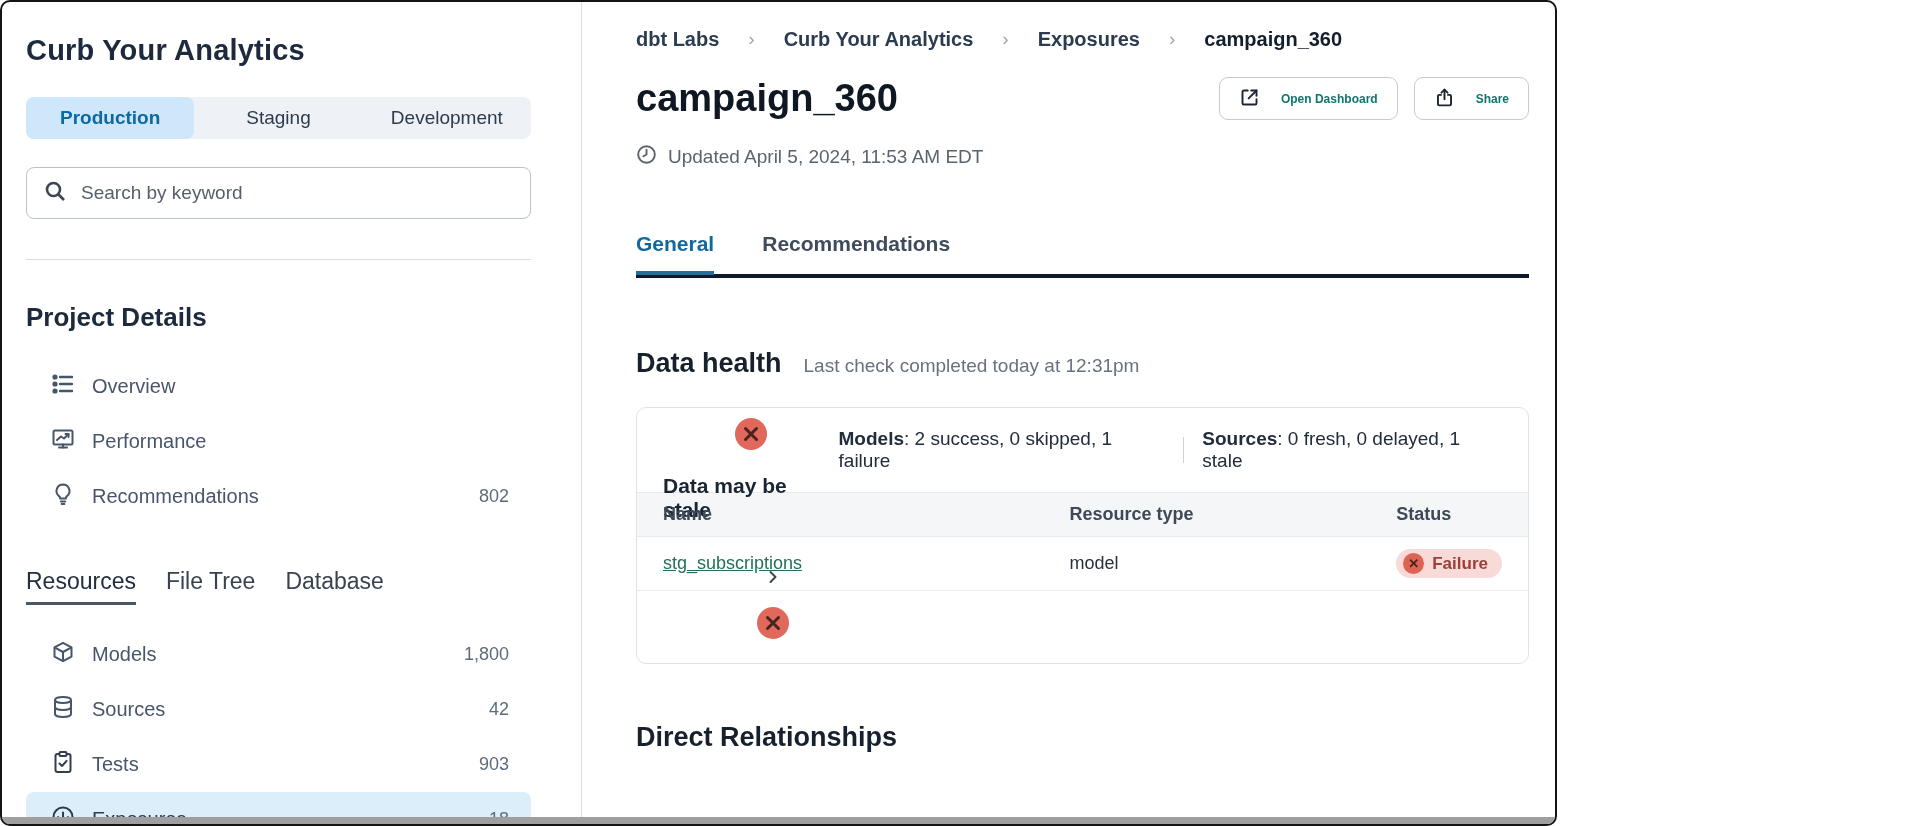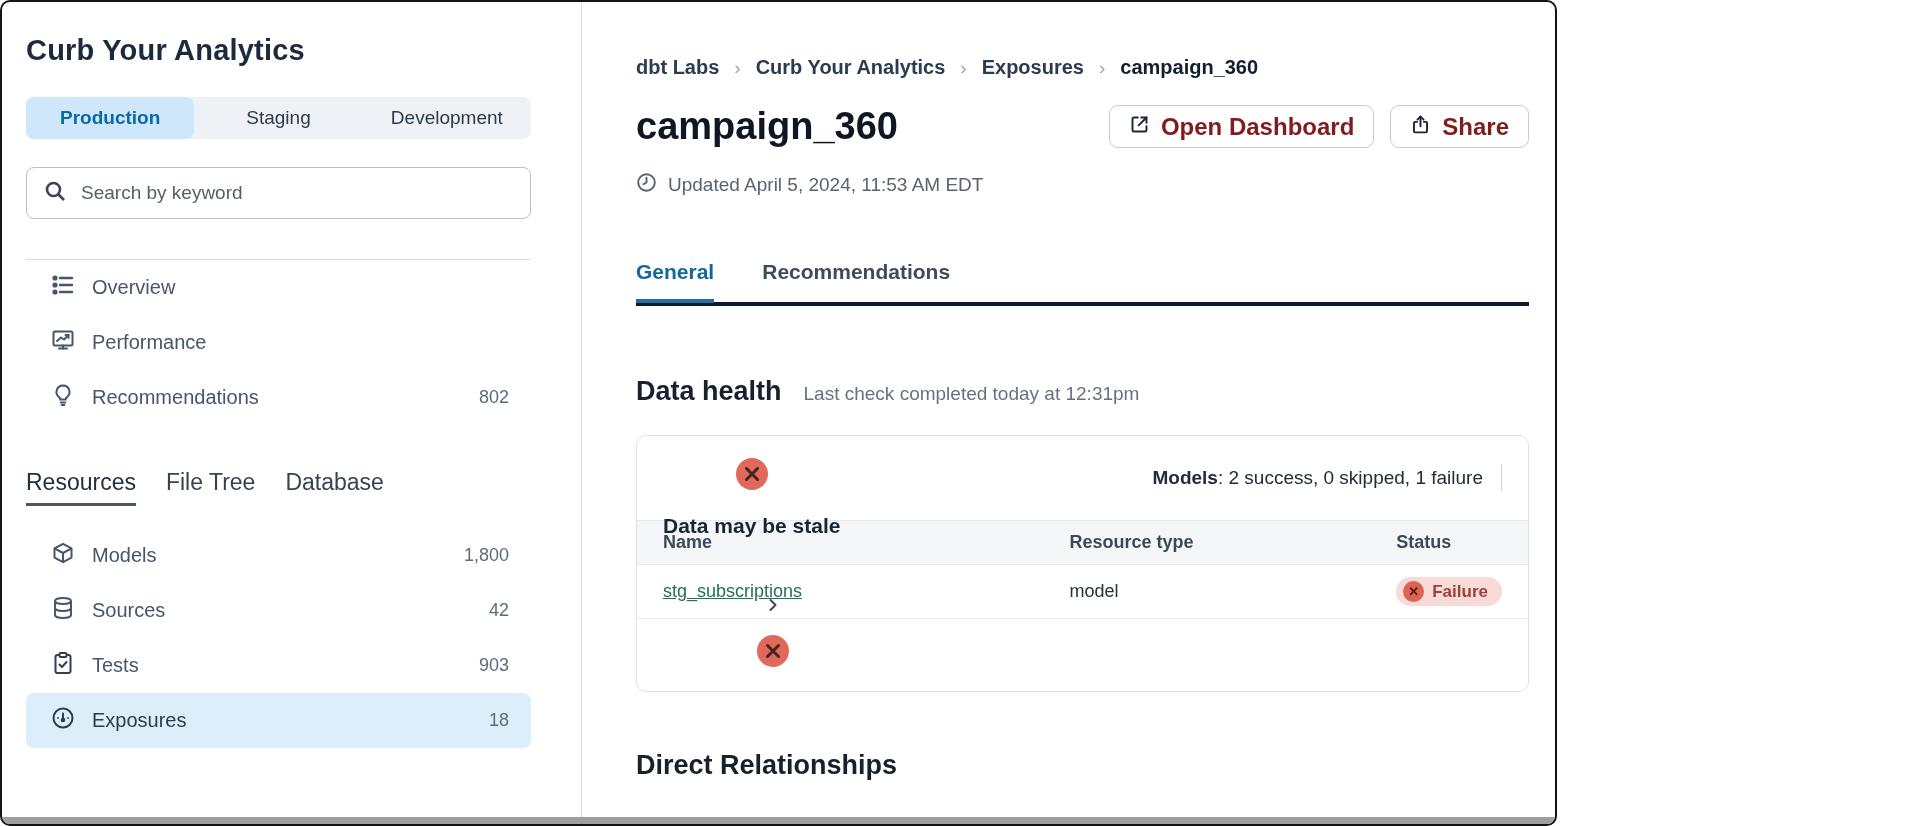--- a/index.html
+++ b/index.html
@@ -21,28 +21,28 @@
   .nav-item { display:flex; align-items:center; gap:17px; height:55px; padding:0 22px 0 25px; border-radius:8px; color:#47566a; font-size:20px; cursor:pointer; }
   .nav-item.active { background:#ddeefb; color:#2c3b4e; }
   .nav-item .count { margin-left:auto; font-size:18px; color:#5d6c7c; }
   .nav-item svg { flex:0 0 auto; }
   .resource-tabs { display:flex; gap:30px; margin:44px 0 22px 0; align-items:flex-end; }
   .resource-tab { font-size:23px; color:#39434f; padding-bottom:7px; border-bottom:3px solid transparent; cursor:pointer; }
   .resource-tab.active { color:#222f3f; border-bottom:3px solid #4c5764; }
 
   
   .main { flex:1; padding:26px 26px 0 54px; position:relative; }
-  .breadcrumb { display:flex; align-items:center; gap:15px; font-size:20px; font-weight:600; color:#2b3b50;margin-top:28px; }
+  .breadcrumb { display:flex; align-items:flex-start; gap:29px; font-size:20px; font-weight:600; color:#2b3b50; }
   .breadcrumb .crumb { cursor:pointer; }
   .breadcrumb .sep { color:#9aa5b1; font-weight:400; font-size:19px; }
   .breadcrumb .current { font-weight:700; color:#141f2d; }
   .title-row { display:flex; align-items:center; justify-content:space-between; margin-top:26px; }
   .page-title { font-size:38px; font-weight:700; color:#0f1822; }
   .actions { display:flex; gap:16px; }
-  .btn { display:flex; align-items:center; gap:11px; border:1px solid #c6cbd2; border-radius:9px; background:#fff; height:43px; padding:0 19px; font-size:24px; font-weight:700; color:#7f1d1d; cursor:pointer; font-family:inherit; }
+  .btn { display:flex; align-items:center; gap:21px; border:1px solid #c6cbd2; border-radius:9px; background:#fff; height:43px; padding:0 19px; font-size:12px; font-weight:700; color:#0f766e; cursor:pointer; font-family:inherit; }
   .updated { display:flex; align-items:center; gap:11px; color:#59646f; font-size:19px; margin-top:24px; }
 
   .tabs { display:flex; gap:48px; margin-top:62px; border-bottom:4px solid #0f172a; }
   .tab { font-size:21px; font-weight:600; color:#3e4b5b; padding-bottom:15px; border-bottom:4px solid transparent; margin-bottom:-1px; cursor:pointer; }
   .tab.active { color:#11689f; border-bottom-color:#256f9e; }
 
   .dh-row { display:flex; align-items:baseline; gap:22px; margin-top:70px; }
   .dh-heading { font-size:27px; font-weight:600; color:#17202d; }
   .dh-sub { font-size:19px; color:#68727e; }
 
@@ -93,20 +93,21 @@
         <svg width="24" height="24" viewBox="0 0 24 24" fill="none" stroke="#3c4654" stroke-width="2.6">
             <circle cx="10.5" cy="10.5" r="6.5"></circle>
             <line x1="15.5" y1="15.5" x2="21" y2="21"></line>
           </svg>
       </span>
       <input class="search-input" type="text" placeholder="Search by keyword" style="">
     </div>
 
     <hr class="sidebar-divider">
 
+    <div class="section-heading">Project Details</div>
 
     <div class="nav-item">
       <span>
         <svg width="24" height="24" viewBox="0 0 24 24" fill="none" stroke="#47566a" stroke-width="2.4" stroke-linecap="round">
             <circle cx="4" cy="5" r="1.4" fill="#47566a"></circle>
             <line x1="9" y1="5" x2="21" y2="5"></line>
             <circle cx="4" cy="12" r="1.4" fill="#47566a"></circle>
             <line x1="9" y1="12" x2="21" y2="12"></line>
             <circle cx="4" cy="19" r="1.4" fill="#47566a"></circle>
             <line x1="9" y1="19" x2="21" y2="19"></line>
@@ -270,20 +271,21 @@
             <svg width="34" height="34" viewBox="0 0 34 34">
                 <circle cx="17" cy="17" r="16" fill="#e0695b"></circle>
                 <path d="M11.5 11.5 22.5 22.5 M22.5 11.5 11.5 22.5" stroke="#47241e" stroke-width="3" stroke-linecap="round"></path>
               </svg>
           </span>
           <span class="section-title">Data may be stale</span>
         </div>
         <div class="section-right">
           <span><b>Models</b><span>: 2 success, 0 skipped, 1 failure</span></span>
           <span class="vsep"></span>
+          <span><b>Sources</b><span>: 0 fresh, 0 delayed, 1 stale</span></span>
         </div>
       </div>
 
       <table class="health">
         <thead>
           <tr>
             <th class="col-name">Name</th>
             <th class="col-type">Resource type</th>
             <th class="col-status">Status</th>
           </tr>

